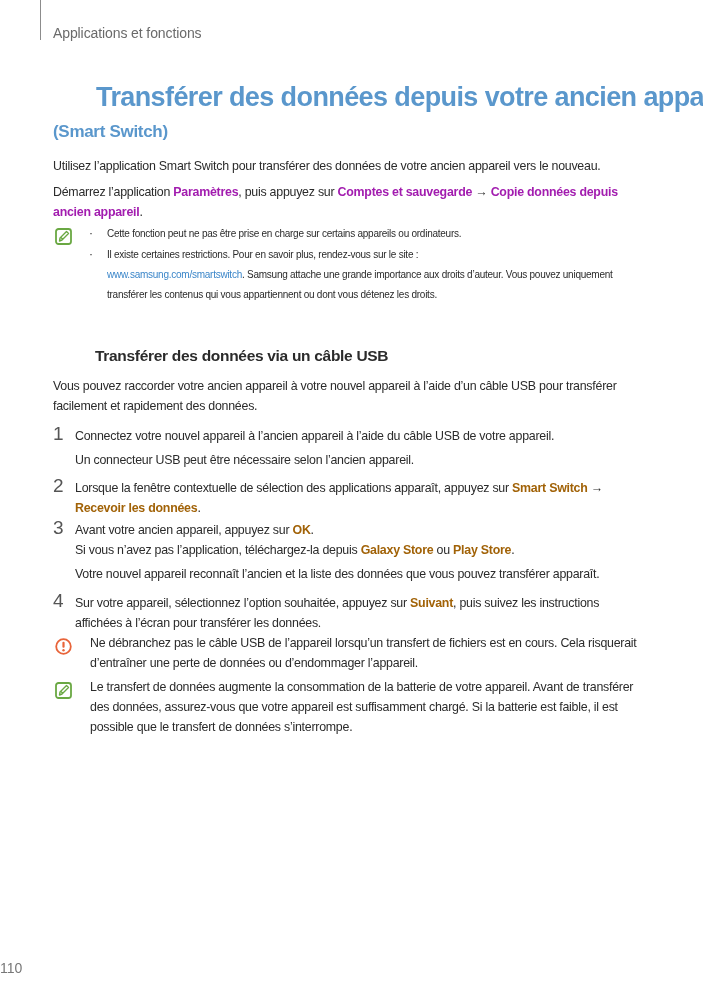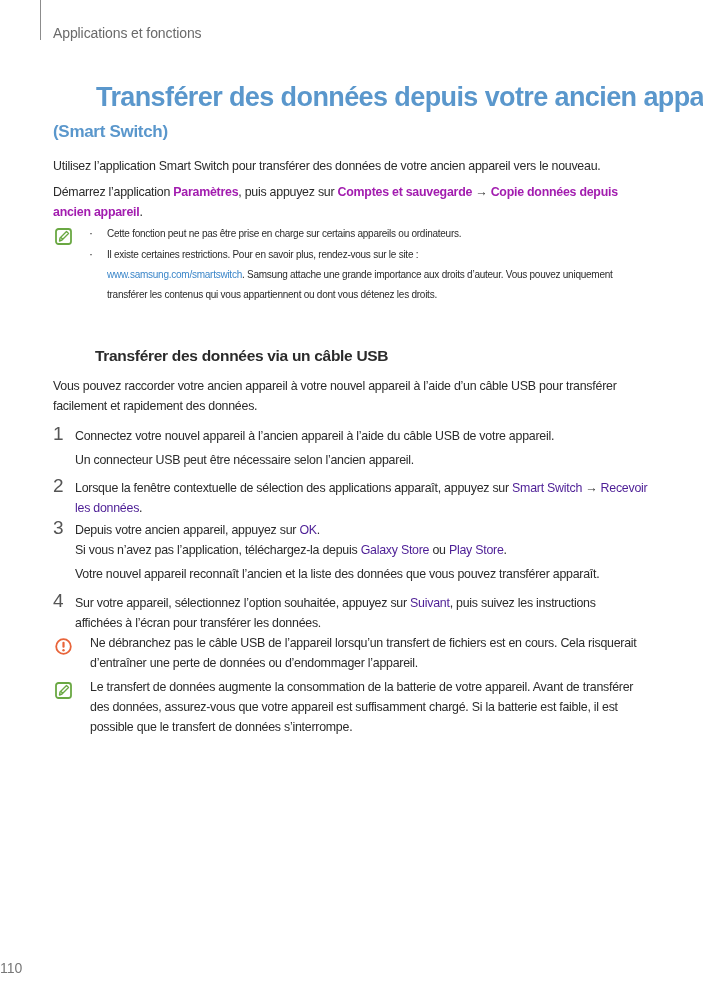--- a/index.html
+++ b/index.html
@@ -11,21 +11,21 @@
     .subtitle { position: absolute; left: 53px; top: 122px; font-size: 17px; font-weight: bold; color: #5a97cc; letter-spacing: -0.3px; }
     .p { position: absolute; left: 53px; width: 600px; font-size: 12.4px; line-height: 20px; letter-spacing: -0.25px; }
     .p b { font-weight: bold; color: #a21caf; }
     .note-icon { position: absolute; width: 17px; height: 17px; }
     .bullet { position: absolute; font-size: 12px; }
     .btext { position: absolute; left: 107px; width: 548px; font-size: 10px; line-height: 20px; letter-spacing: -0.25px; }
     .link { color: #3b86c9; }
     .h2 { position: absolute; left: 53px; top: 347px; font-size: 15.5px; font-weight: bold; color: #2b2b2b; letter-spacing: -0.3px; margin-left: 42px; }
     .stepnum { position: absolute; left: 53px; font-size: 19px; color: #555; }
     .step { position: absolute; left: 75px; width: 580px; font-size: 12.4px; line-height: 20px; letter-spacing: -0.25px; }
-    .step b { font-weight: normal; color: #4c1d95; text-align: right; }
+    .step b { font-weight: bold; color: #a16207; text-align: right; }
     .ntext { position: absolute; left: 90px; width: 565px; font-size: 12.4px; line-height: 20px; letter-spacing: -0.25px; }
     .pagenum { position: absolute; left: 0; width: 703px; top: 960px; font-size: 14px; color: #777; }
   </style>
 </head>
 <body>
 
 <div class="vrule"></div>
 <div class="header">Applications et fonctions</div>
 
 <div class="title">Transférer des données depuis votre ancien appareil</div>
@@ -55,21 +55,21 @@
 <div class="step" style="top:426px">Connectez votre nouvel appareil à l’ancien appareil à l’aide du câble USB de votre appareil.</div>
 <div class="step" style="top:450px">Un connecteur USB peut être nécessaire selon l’ancien appareil.</div>
 
 <div class="stepnum" style="top:475px">2</div>
 <div class="step" style="top:478px">
   <span>Lorsque la fenêtre contextuelle de sélection des applications apparaît, appuyez sur </span><b>Smart Switch</b><span> → </span><b>Recevoir les données</b><span>.</span>
 </div>
 
 <div class="stepnum" style="top:517px">3</div>
 <div class="step" style="top:520px">
-  <span>Depuis votre ancien appareil, appuyez sur </span><b>OK</b><span>.</span><br>
+  <span>Avant votre ancien appareil, appuyez sur </span><b>OK</b><span>.</span><br>
   <span>Si vous n’avez pas l’application, téléchargez-la depuis </span><b>Galaxy Store</b><span> ou </span><b>Play Store</b><span>.</span>
 </div>
 <div class="step" style="top:564px">Votre nouvel appareil reconnaît l’ancien et la liste des données que vous pouvez transférer apparaît.</div>
 
 <div class="stepnum" style="top:590px">4</div>
 <div class="step" style="top:593px;width:555px">
   <span>Sur votre appareil, sélectionnez l’option souhaitée, appuyez sur </span><b>Suivant</b><span>, puis suivez les instructions affichées à l’écran pour transférer les données.</span>
 </div>
 
 <svg class="note-icon" style="left:55px;top:638px" viewBox="0 0 17 17">

